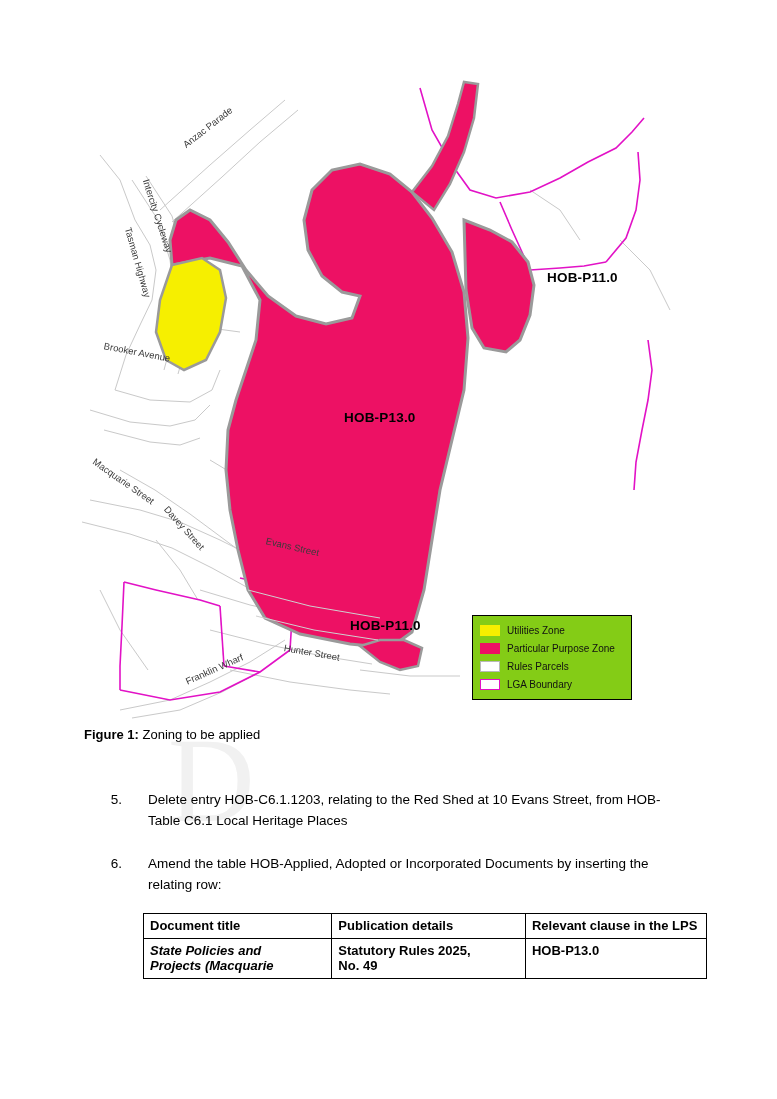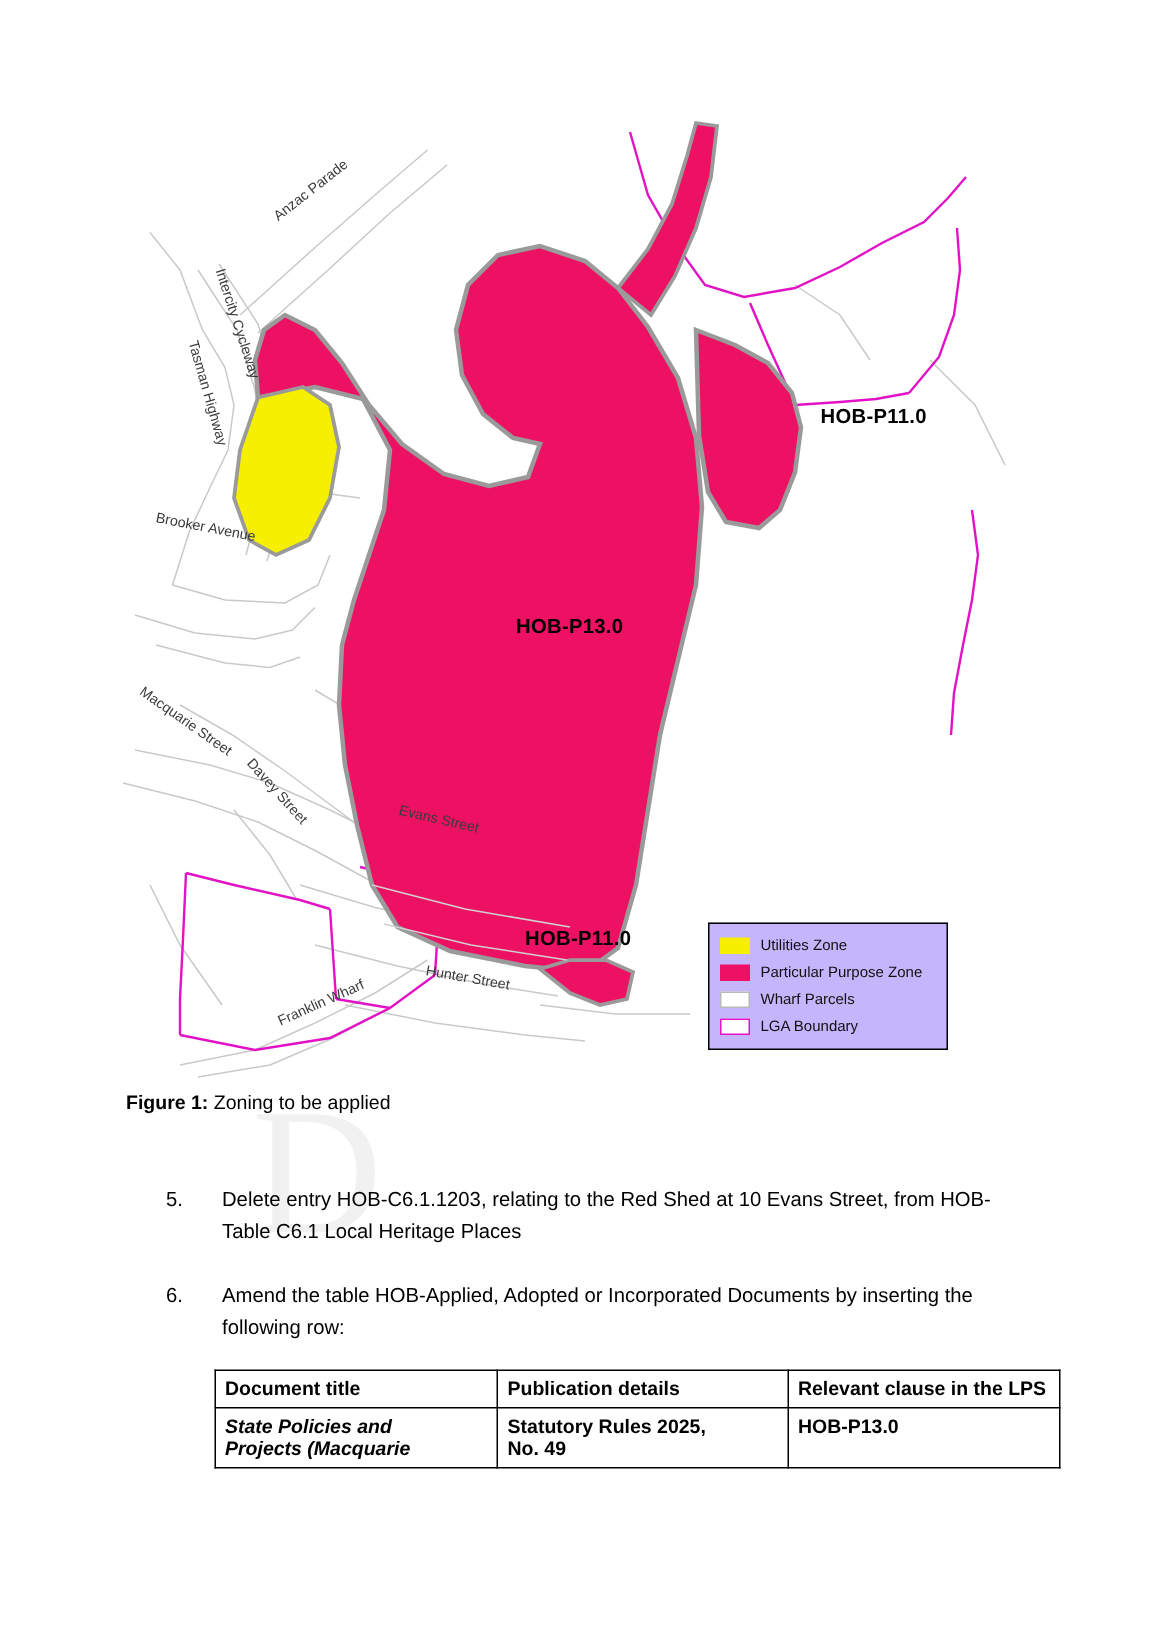--- a/index.html
+++ b/index.html
@@ -54,21 +54,21 @@
     font-family: "Liberation Sans", sans-serif;
   }
 
   
   .legend {
     position: absolute;
     left: 412px;
     top: 545px;
     width: 160px;
     border: 1px solid #000;
-    background: #c4b5fd;
+    background: #84cc16;
     padding: 6px 7px 7px 7px;
     box-sizing: border-box;
   }
   .legend-row {
     display: flex;
     align-items: center;
     height: 16px;
     margin-bottom: 2px;
   }
   .legend-row:last-child { margin-bottom: 0; }
@@ -312,21 +312,21 @@
     <div class="legend-row">
       <span class="swatch sw-util"></span>
       <span class="legend-text">Utilities Zone</span>
     </div>
     <div class="legend-row">
       <span class="swatch sw-ppz"></span>
       <span class="legend-text">Particular Purpose Zone</span>
     </div>
     <div class="legend-row">
       <span class="swatch sw-land"></span>
-      <span class="legend-text">Wharf Parcels</span>
+      <span class="legend-text">Rules Parcels</span>
     </div>
     <div class="legend-row">
       <span class="swatch sw-lga"></span>
       <span class="legend-text">LGA Boundary</span>
     </div>
   </div>
 </div>
 
 <div class="watermark">D</div>
 
@@ -334,21 +334,21 @@
   <b>Figure 1:</b><span> Zoning to be applied</span>
 </div>
 
 <div class="list-item item5">
   <span class="li-num">5.</span>
   <span class="li-body">Delete entry HOB-C6.1.1203, relating to the Red Shed at 10 Evans Street, from HOB-Table C6.1 Local Heritage Places</span>
 </div>
 
 <div class="list-item item6">
   <span class="li-num">6.</span>
-  <span class="li-body">Amend the table HOB-Applied, Adopted or Incorporated Documents by inserting the following row:</span>
+  <span class="li-body">Amend the table HOB-Applied, Adopted or Incorporated Documents by inserting the relating row:</span>
 </div>
 
 <table class="doc-table">
   <colgroup>
       <col class="c1">
       <col class="c2">
       <col class="c3">
     </colgroup>
   <thead>
     <tr>

